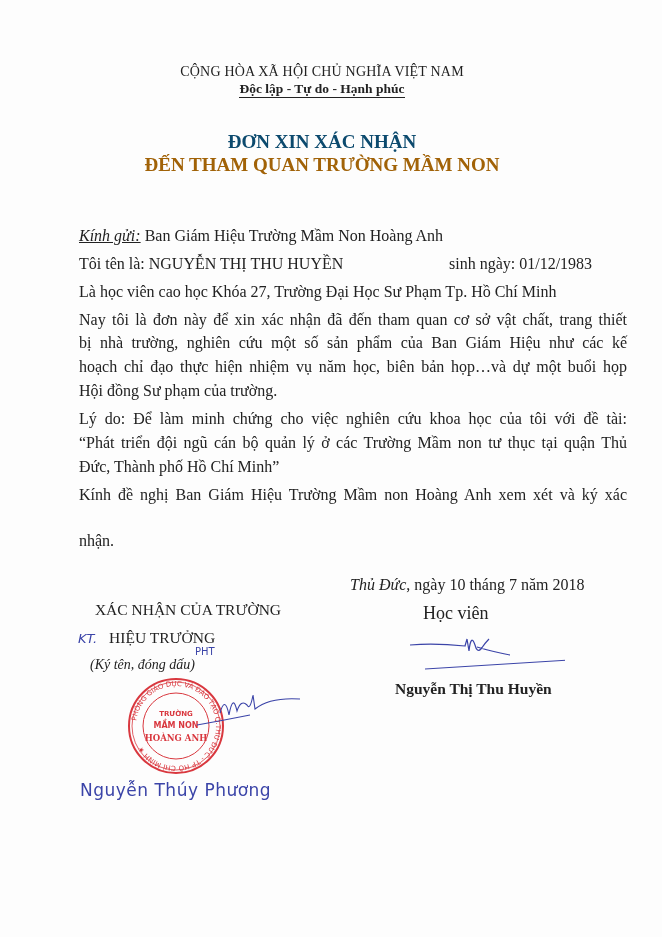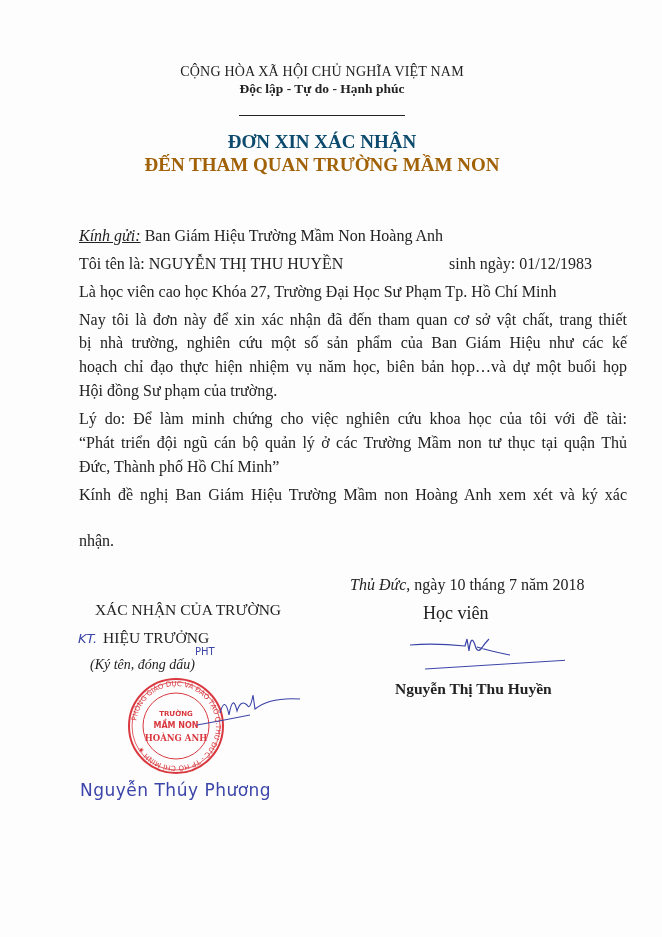--- a/index.html
+++ b/index.html
@@ -4,30 +4,30 @@
 <style>
   html, body { margin: 0; padding: 0; }
   body {
     width: 662px; height: 937px; background: #fdfdfd; position: relative; overflow: hidden;
     font-family: "Liberation Serif", "DejaVu Serif", serif; color: #222;
   }
   .abs { position: absolute; }
   .center { left: 0; width: 644px; text-align: center; }
   .national { top: 64px; font-size: 14px; letter-spacing: 0.2px; }
   .motto { top: 81px; font-size: 13.5px; font-weight: bold; }
-  .motto span { border-bottom: 1px solid #222; padding-bottom: 19px; }
+  .motto span { border-bottom: 1px solid #222; padding-bottom: 1px; }
   .title1 { top: 131px; font-size: 19px; font-weight: bold; color: #0c4a6e; }
   .title2 { top: 154px; font-size: 19px; font-weight: bold; color: #a16207; }
   .line { left: 79px; font-size: 16px; white-space: nowrap; }
   .just { left: 79px; width: 548px; font-size: 16px; text-align: justify; text-align-last: justify; white-space: nowrap; }
   .greeting-label { font-style: italic; text-decoration: underline; }
   .dob { position: absolute; left: 370px; top: 0; }
   .sig-left-title { left: 68px; width: 240px; text-align: center; top: 601px; font-size: 15.5px; }
   .sig-left-sub { left: 78px; top: 629px; font-size: 15.5px; width: 240px; }
-  .kt { color: #3b44a8; font-family: "DejaVu Sans", sans-serif; font-size: 13px; font-style: italic; margin-right: 6px; }
+  .kt { color: #3b44a8; font-family: "DejaVu Sans", sans-serif; font-size: 13px; font-style: italic; margin-right: 12px; }
   .pht { left: 195px; top: 646px; color: #3b44a8; font-family: "DejaVu Sans", sans-serif; font-size: 10px; }
   .note { left: 90px; top: 657px; font-style: italic; font-size: 14px; width: 200px; }
   .date { left: 350px; top: 576px; font-size: 16px; }
   .date i { font-style: italic; }
   .student-role { left: 423px; top: 603px; font-size: 18px; }
   .student-name { left: 395px; top: 680px; font-size: 15.5px; font-weight: bold; }
 </style>
 </head>
 <body>
 

